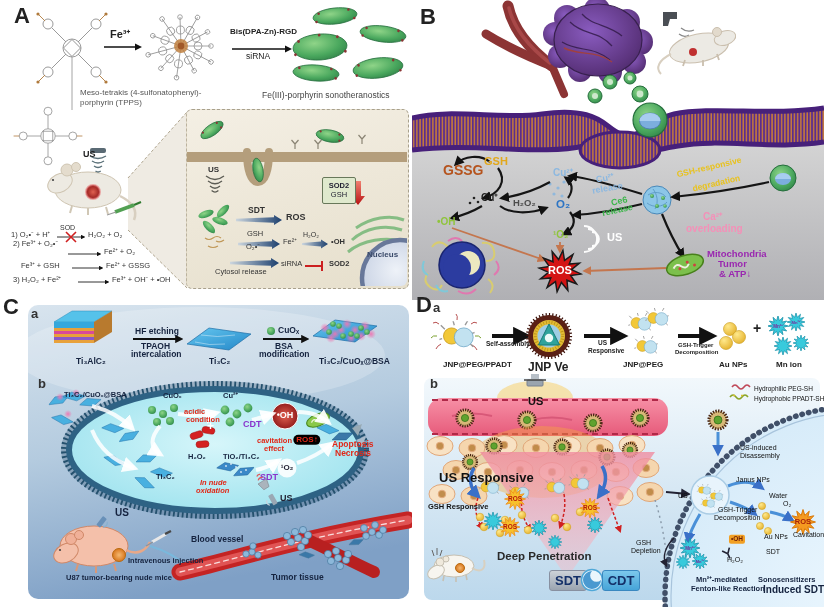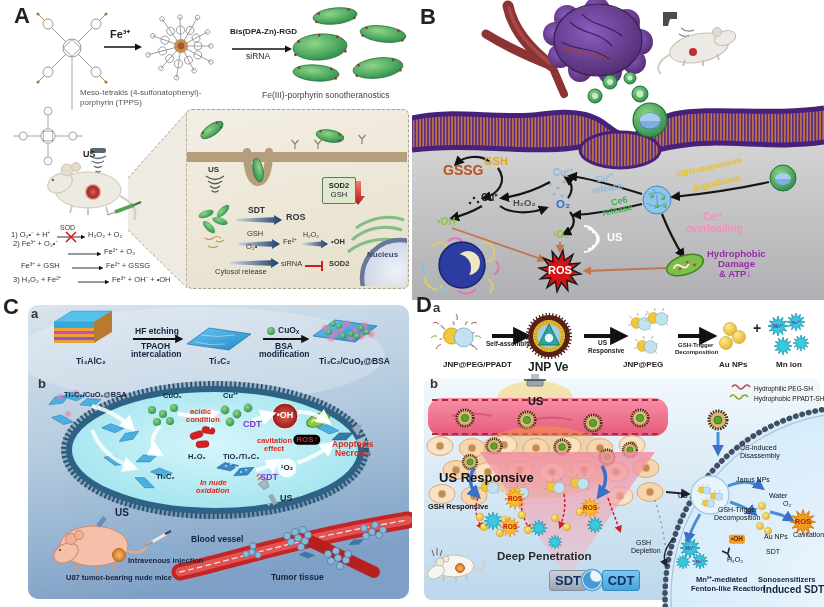--- a/index.html
+++ b/index.html
@@ -587,22 +587,22 @@
 <div class="t" style="left:553px;top:230px;font-size:10px;color:#8fc43c">¹O₂</div>
 <div class="t wh" style="left:607px;top:232px;font-size:11px">US</div>
 <div class="t" style="left:596px;top:174px;font-size:9px;color:#8cb8e0;transform:rotate(-10deg)">Cu²⁺</div>
 <div class="t" style="left:592px;top:184px;font-size:9px;color:#8cb8e0;transform:rotate(-10deg)">release</div>
 <div class="t" style="left:611px;top:197px;font-size:9px;color:#3cb54a;transform:rotate(-12deg)">Ce6</div>
 <div class="t" style="left:602px;top:206px;font-size:9px;color:#3cb54a;transform:rotate(-12deg)">release</div>
 <div class="t" style="left:676px;top:163px;font-size:8.5px;color:#e8c21f;transform:rotate(-13deg)">GSH-responsive</div>
 <div class="t" style="left:692px;top:179px;font-size:8.5px;color:#e8c21f;transform:rotate(-13deg)">degradation</div>
 <div class="t" style="left:703px;top:212px;font-size:10px;color:#f490b8">Ca²⁺</div>
 <div class="t" style="left:686px;top:224px;font-size:10px;color:#f490b8">overloading</div>
-<div class="t" style="left:707px;top:249px;font-size:9.5px;color:#9a28b0">Hydrophobic</div>
-<div class="t" style="left:718px;top:259px;font-size:9.5px;color:#9a28b0">Damage</div>
+<div class="t" style="left:707px;top:249px;font-size:9.5px;color:#9a28b0">Mitochondria</div>
+<div class="t" style="left:718px;top:259px;font-size:9.5px;color:#9a28b0">Tumor</div>
 <div class="t" style="left:719px;top:269px;font-size:9.5px;color:#9a28b0">&amp; ATP↓</div>
 <div class="t wh cen" style="left:560px;top:271px;font-size:11px">ROS</div>
 
 <svg class="abs" style="left:0;top:300px" width="412" height="307" viewBox="0 0 412 307">
  <rect x="28" y="5" width="381" height="294" rx="10" fill="url(#cbgg)"></rect>
  <ellipse cx="200" cy="55" rx="185" ry="48" fill="rgba(255,255,255,.22)"></ellipse>
 
  <g transform="translate(54,22)">
   <polygon points="0,0 40,0 58,-11 18,-11" fill="#55c2ea" stroke="#2a8ab8" stroke-width=".5"></polygon>
   <rect y="0" width="40" height="6" fill="#36a8dc"></rect>
@@ -808,21 +808,21 @@
 <div class="t nv" style="left:135px;top:327px;font-size:8.5px">HF etching</div>
 <div class="t nv" style="left:141px;top:342px;font-size:8.5px">TPAOH</div>
 <div class="t nv" style="left:131px;top:350px;font-size:8.5px">intercalation</div>
 <div class="t nv" style="left:209px;top:357px;font-size:8.5px">Ti₃C₂</div>
 <div class="t nv" style="left:278px;top:326px;font-size:8.5px">CuOₓ</div>
 <div class="t nv" style="left:275px;top:342px;font-size:8.5px">BSA</div>
 <div class="t nv" style="left:259px;top:350px;font-size:8.5px">modification</div>
 <div class="t nv" style="left:319px;top:357px;font-size:8.5px">Ti₃C₂/CuOₓ@BSA</div>
 <div class="t nv" style="left:64px;top:391px;font-size:7.5px">Ti₃C₂/CuOₓ@BSA</div>
 <div class="t nv" style="left:163px;top:392px;font-size:7.5px">CuOₓ</div>
-<div class="t rd" style="left:190px;top:408px;font-size:7.5px">acidic</div>
+<div class="t rd" style="left:184px;top:408px;font-size:7.5px">acidic</div>
 <div class="t rd" style="left:186px;top:416px;font-size:7.5px">condition</div>
 <div class="t nv" style="left:223px;top:392px;font-size:7.5px">Cu²⁺</div>
 <div class="t wh" style="left:207px;top:420px;font-size:12px">+</div>
 <div class="t pp" style="left:243px;top:420px;font-size:9px">CDT</div>
 <div class="t wh cen" style="left:285px;top:416px;font-size:9px">•OH</div>
 <div class="t rd" style="left:257px;top:437px;font-size:7.5px">cavitation</div>
 <div class="t rd" style="left:264px;top:445px;font-size:7.5px">effect</div>
 <div class="t rd cen pill" style="left:307px;top:440px;font-size:8px;background:#000000">ROS↑</div>
 <div class="t rd" style="left:332px;top:440px;font-size:8.5px">Apoptosis</div>
 <div class="t rd" style="left:335px;top:449px;font-size:8.5px">Necrosis</div>

